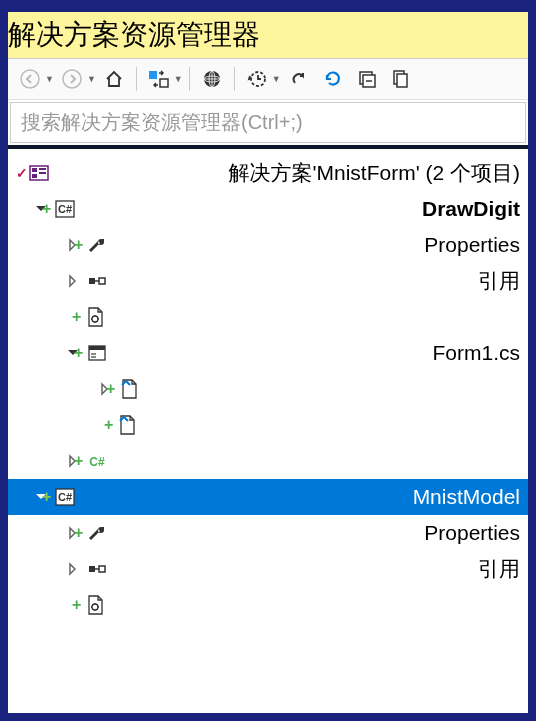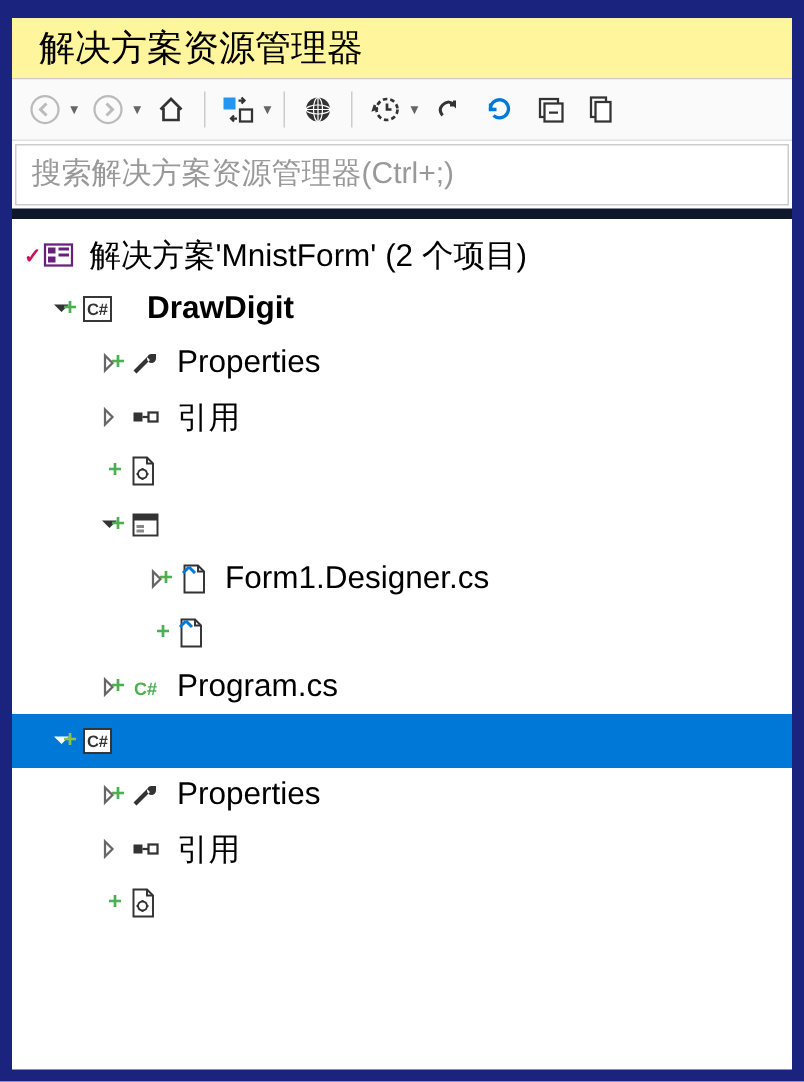--- a/index.html
+++ b/index.html
@@ -1,37 +1,37 @@
 <!DOCTYPE html>
 <html><head>
   <meta charset="utf-8">
   <style>
     * { margin: 0; padding: 0; box-sizing: border-box; font-family: "Microsoft YaHei", "Segoe UI", sans-serif; }
     body { width: 536px; height: 721px; background: #fff; border: 8px solid #1a237e; border-top-width: 12px; overflow: hidden; }
     
-    .title-bar { background: #fff59d; padding: 4px 18px; font-size: 24px; color: #000; border-bottom: 1px solid #ccc; }
+    .title-bar { background: #fff59d; padding: 4px 0; font-size: 28px; color: #000; border-bottom: 1px solid #ccc; }
     
     .toolbar { display: flex; align-items: center; padding: 4px 6px; gap: 2px; background: #fafafa; border-bottom: 1px solid #e0e0e0; }
     .toolbar-btn { display: inline-flex; align-items: center; justify-content: center; width: 32px; height: 32px; background: none; border: none; cursor: pointer; color: #555; }
     .toolbar-sep { width: 1px; height: 24px; background: #ccc; margin: 0 4px; }
     .dropdown-caret { font-size: 9px; color: #666; margin-left: -3px; }
     
-    .search-row { padding: 2px; border-bottom: 7px solid #0f172a; }
+    .search-row { padding: 2px; border-bottom: 4px solid #0f172a; }
     .search-input { width: 100%; padding: 8px 10px; font-size: 20px; color: #888; border: 1px solid #ccc; outline: none; font-family: inherit; }
     .search-input::placeholder { color: #999; }
     
     .tree { padding: 6px 0; font-size: 21px; color: #000; user-select: none; }
     .tree-row { display: flex; align-items: center; height: 36px; padding-right: 8px; white-space: nowrap; }
     .tree-row.selected { background: #0078d7; color: #fff; }
     .indent { display: inline-block; flex-shrink: 0; }
     .expander { display: inline-flex; width: 18px; height: 18px; align-items: center; justify-content: center; flex-shrink: 0; margin-right: 2px; }
     .expander svg { width: 12px; height: 12px; }
     .node-icon { display: inline-flex; width: 26px; height: 22px; align-items: center; justify-content: center; flex-shrink: 0; margin-right: 8px; position: relative; }
     .plus-overlay { position: absolute; left: -10px; top: 50%; transform: translateY(-50%); color: #4caf50; font-weight: bold; font-size: 16px; }
-    .node-label { flex: 1; }
+    .node-label { flex: 1; text-align: right; }
     .bold { font-weight: bold; margin-left: 12px; }
     
     
     svg { overflow: visible; }
     .check-mark { color: #c2185b; font-weight: bold; margin-right: -2px; font-size: 14px; }
   </style>
 </head>
 <body>
 
 <div class="title-bar">解决方案资源管理器</div>
@@ -204,38 +204,38 @@
       </span>
     <span class="node-icon">
       <span class="plus-overlay">+</span>
       <svg width="20" height="16" viewBox="0 0 20 16">
           <rect x="2" y="1" width="16" height="14" fill="#fff" stroke="#333" stroke-width="1.3"></rect>
           <rect x="2" y="1" width="16" height="4" fill="#333"></rect>
           <rect x="4" y="8" width="5" height="2" fill="#888"></rect>
           <rect x="4" y="11" width="5" height="2" fill="#888"></rect>
         </svg>
     </span>
+    <span class="node-label">Form1.cs</span>
   </div>
 
   <div class="tree-row">
     <span class="indent" style="width:88px"></span>
     <span class="expander">
         <svg viewBox="0 0 12 12">
           <path d="M3 1 L8 6 L3 11 Z" fill="none" stroke="#666" stroke-width="1.5"></path>
         </svg>
       </span>
     <span class="node-icon">
       <span class="plus-overlay">+</span>
       <svg width="18" height="20" viewBox="0 0 18 20">
           <path d="M3 1 H12 L16 5 V19 H3 Z" fill="#fff" stroke="#333" stroke-width="1.3"></path>
           <path d="M12 1 V5 H16" fill="none" stroke="#333" stroke-width="1.3"></path>
           <path d="M6 2 L2 6 M6 2 L10 6" fill="none" stroke="#0078d7" stroke-width="2"></path>
         </svg>
     </span>
-    <span class="node-label">Form1.Designer.cs</span>
   </div>
 
   <div class="tree-row">
     <span class="indent" style="width:106px"></span>
     <span class="node-icon">
       <span class="plus-overlay">+</span>
       <svg width="18" height="20" viewBox="0 0 18 20">
           <path d="M3 1 H12 L16 5 V19 H3 Z" fill="#fff" stroke="#333" stroke-width="1.3"></path>
           <path d="M12 1 V5 H16" fill="none" stroke="#333" stroke-width="1.3"></path>
           <path d="M6 2 L2 6 M6 2 L10 6" fill="none" stroke="#0078d7" stroke-width="2"></path>
@@ -249,37 +249,37 @@
         <svg viewBox="0 0 12 12">
           <path d="M3 1 L8 6 L3 11 Z" fill="none" stroke="#666" stroke-width="1.5"></path>
         </svg>
       </span>
     <span class="node-icon">
       <span class="plus-overlay" style="color:#4caf50">+</span>
       <svg width="20" height="16" viewBox="0 0 20 16">
           <text x="10" y="13" text-anchor="middle" font-size="12" font-weight="bold" fill="#4caf50">C#</text>
         </svg>
     </span>
-    <span class="node-label">Program.cs</span>
   </div>
 
   <div class="tree-row selected">
     <span class="indent" style="width:24px"></span>
     <span class="expander">
         <svg viewBox="0 0 12 12">
           <path d="M1 3 L6 8 L11 3 Z" fill="#fff"></path>
         </svg>
       </span>
     <span class="node-icon">
       <span class="plus-overlay" style="color:#8bc34a">+</span>
       <svg width="22" height="18" viewBox="0 0 22 18">
           <rect x="2" y="1" width="18" height="16" fill="#fff" stroke="#333" stroke-width="1.3"></rect>
           <text x="11" y="13" text-anchor="middle" font-size="11" font-weight="bold" fill="#333">C#</text>
         </svg>
     </span>
+    <span class="node-label">MnistModel</span>
   </div>
 
   <div class="tree-row">
     <span class="indent" style="width:56px"></span>
     <span class="expander">
         <svg viewBox="0 0 12 12">
           <path d="M3 1 L8 6 L3 11 Z" fill="none" stroke="#666" stroke-width="1.5"></path>
         </svg>
       </span>
     <span class="node-icon">

